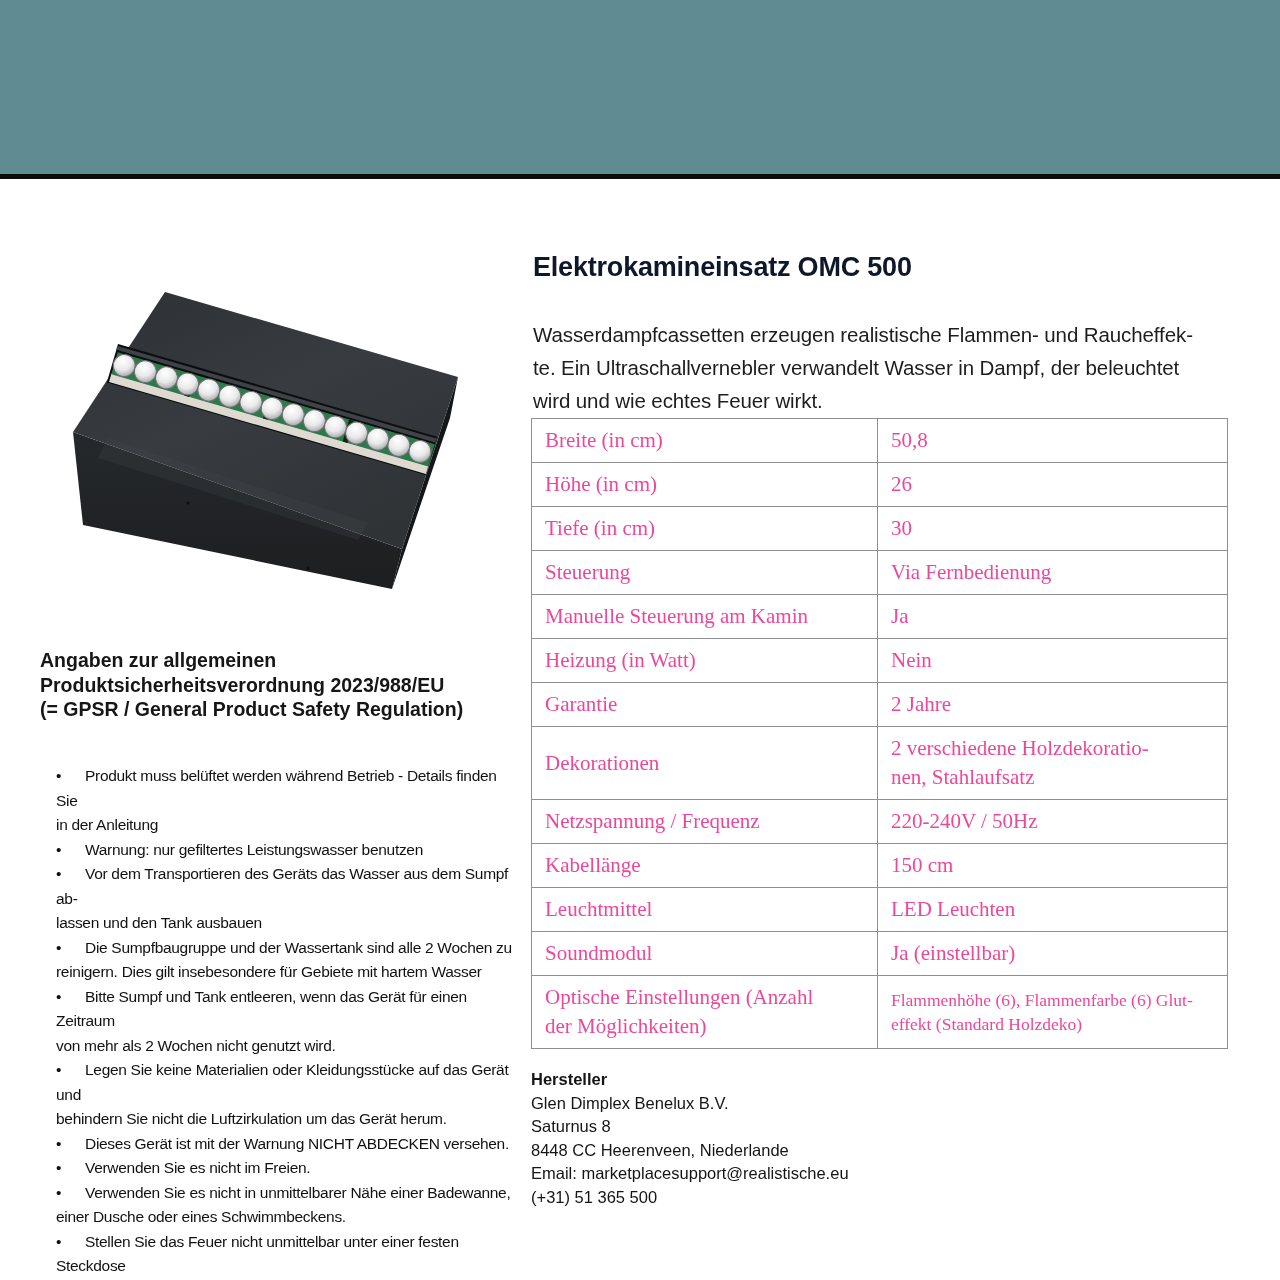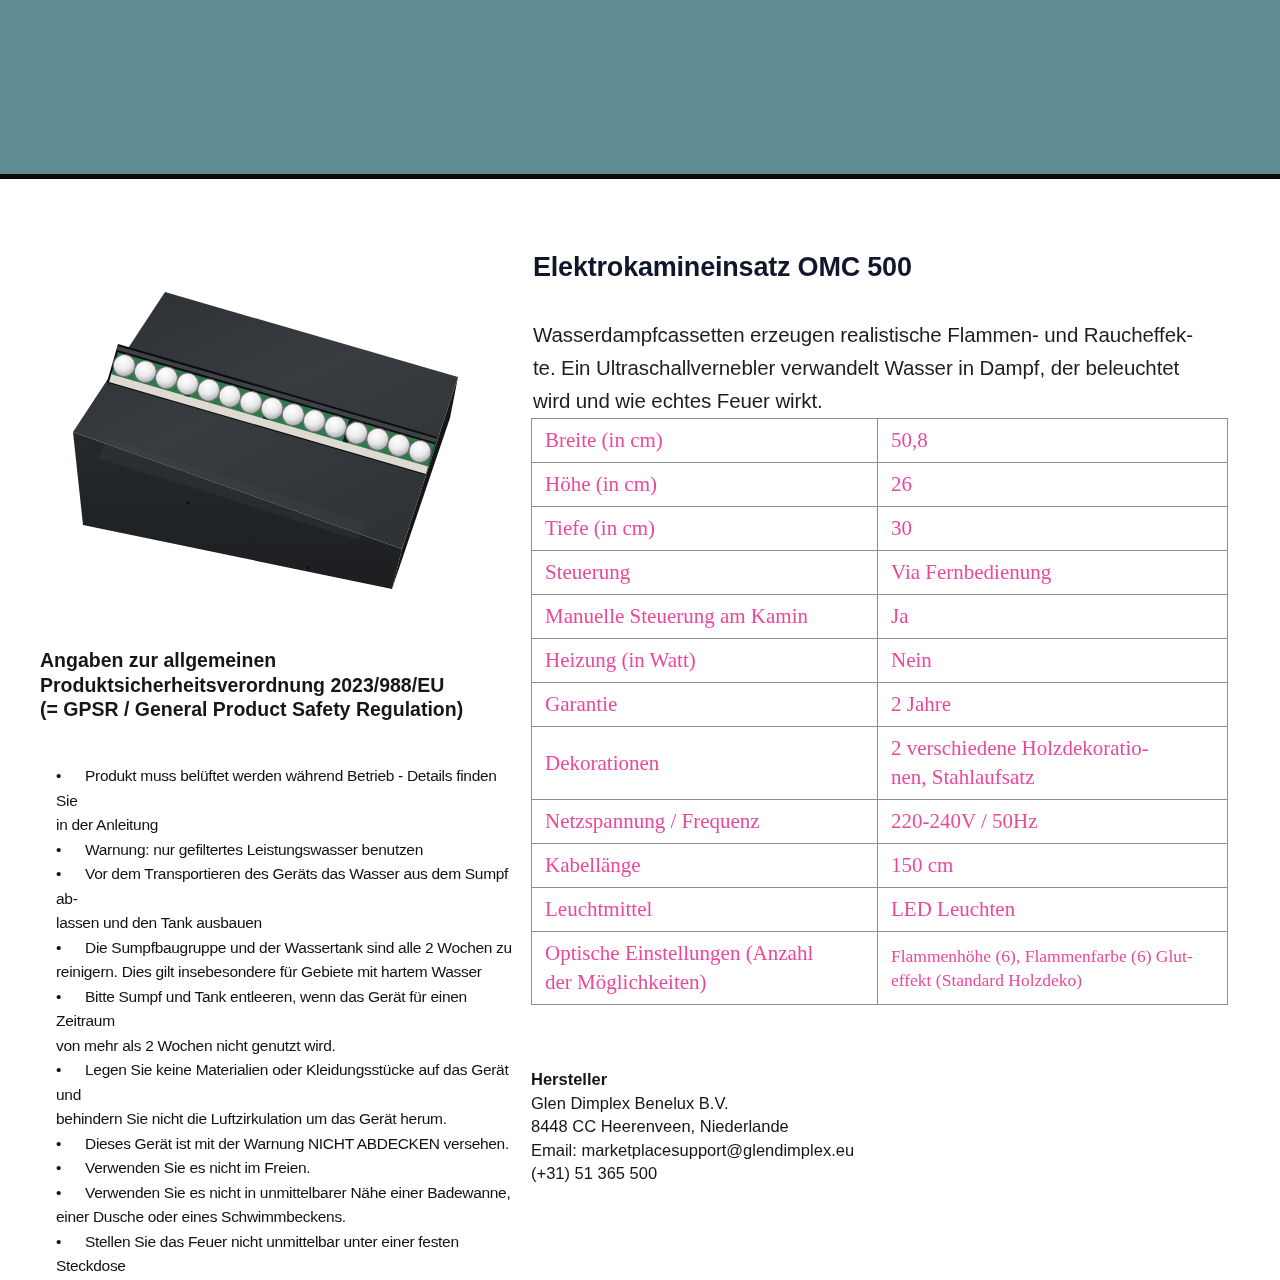--- a/index.html
+++ b/index.html
@@ -152,20 +152,24 @@
   </div>
   <div class="spec-row">
     <div class="spec-cell label">Kabellänge</div>
     <div class="spec-cell">150 cm</div>
   </div>
   <div class="spec-row">
     <div class="spec-cell label">Leuchtmittel</div>
     <div class="spec-cell">LED Leuchten</div>
   </div>
   <div class="spec-row">
+    <div class="spec-cell label">Soundmodul</div>
+    <div class="spec-cell">Ja (einstellbar)</div>
+  </div>
+  <div class="spec-row">
     <div class="spec-cell label">Optische Einstellungen (Anzahl
 der Möglichkeiten)</div>
     <div class="spec-cell small">Flammenhöhe (6), Flammenfarbe (6) Glut-
 effekt (Standard Holzdeko)</div>
   </div>
 </div>
 
 <div class="gpsr-heading">Angaben zur allgemeinen
 Produktsicherheitsverordnung 2023/988/EU
 (= GPSR / General Product Safety Regulation)</div>
@@ -186,16 +190,17 @@
   <p class="bullet-item"><span class="dot">•</span><span class="bt">Verwenden Sie es nicht im Freien.</span></p>
   <p class="bullet-item"><span class="dot">•</span><span class="bt">Verwenden Sie es nicht in unmittelbarer Nähe einer Badewanne,
 einer Dusche oder eines Schwimmbeckens.</span></p>
   <p class="bullet-item"><span class="dot">•</span><span class="bt">Stellen Sie das Feuer nicht unmittelbar unter einer festen Steckdose
 oder Anschlussdose auf</span></p>
 </div>
 
 <div class="manufacturer">
   <p class="mf-line mf-heading">Hersteller</p>
   <p class="mf-line">Glen Dimplex Benelux B.V.</p>
+  <p class="mf-line">Saturnus 8</p>
   <p class="mf-line">8448 CC Heerenveen, Niederlande</p>
-  <p class="mf-line">Email: marketplacesupport@glendimplex.eu</p>
+  <p class="mf-line">Email: marketplacesupport@realistische.eu</p>
   <p class="mf-line">(+31) 51 365 500</p>
 </div>
 
 </body></html>

